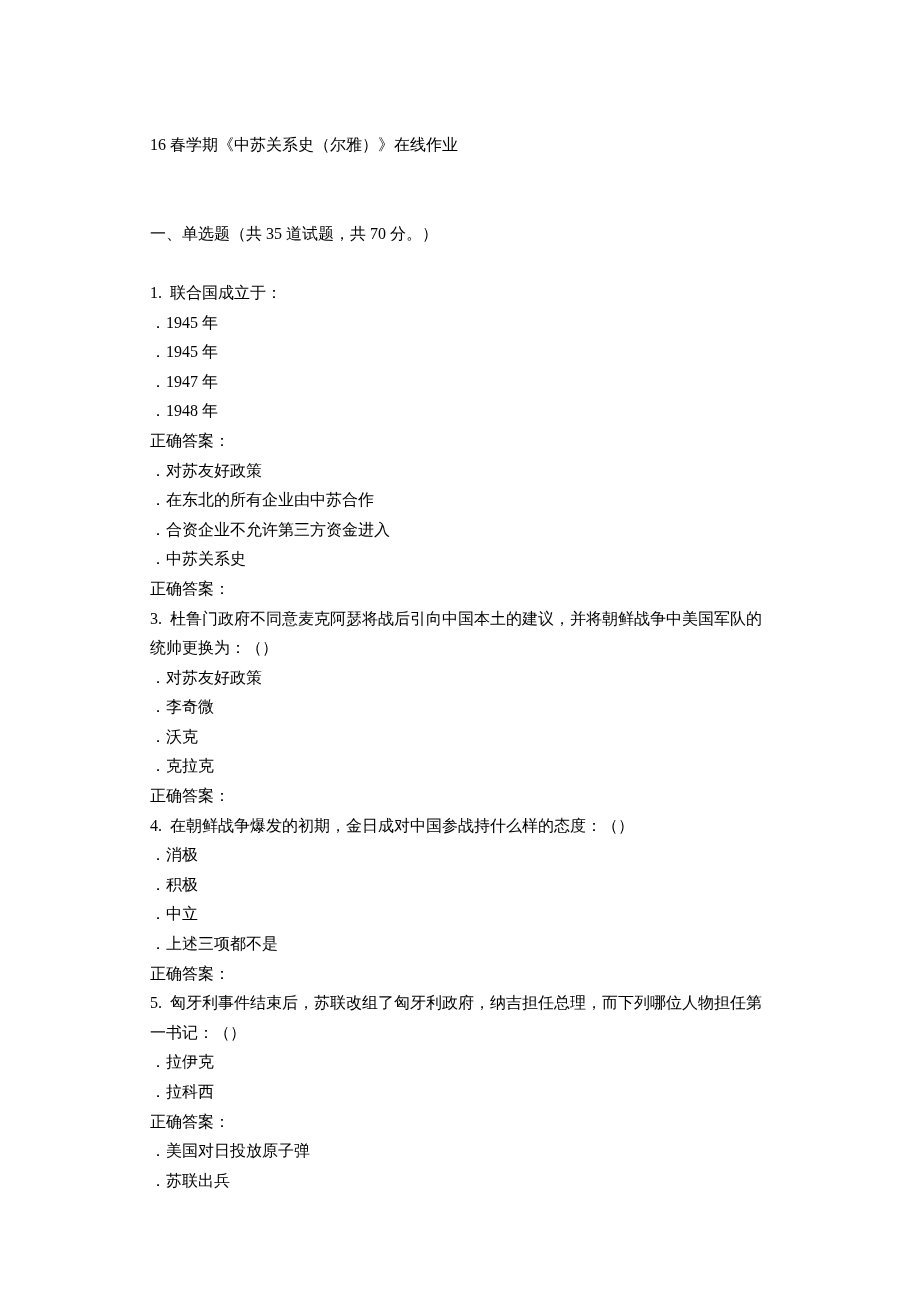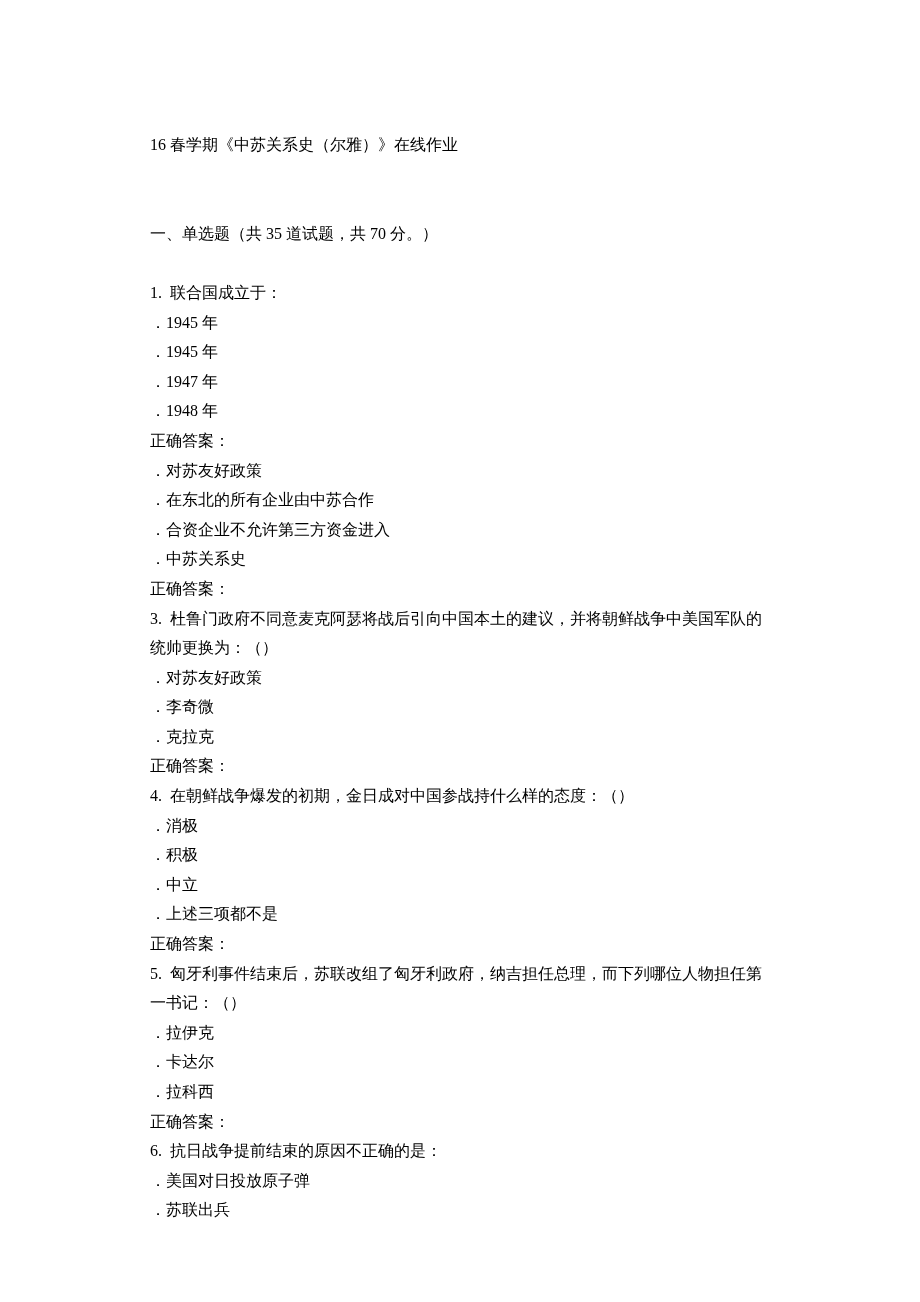--- a/index.html
+++ b/index.html
@@ -51,37 +51,36 @@
         <div class="option-line">．对苏友好政策</div>
         <div class="option-line">．在东北的所有企业由中苏合作</div>
         <div class="option-line">．合资企业不允许第三方资金进入</div>
         <div class="option-line">．中苏关系史</div>
         <div class="answer-line">正确答案：</div>
       </div>
       <div class="question">
         <div><span>3.</span><span>&nbsp;&nbsp;杜鲁门政府不同意麦克阿瑟将战后引向中国本土的建议，并将朝鲜战争中美国军队的统帅更换为：（）</span></div>
         <div class="option-line">．对苏友好政策</div>
         <div class="option-line">．李奇微</div>
+        <div class="option-line">．沃克</div>
         <div class="option-line">．克拉克</div>
         <div class="answer-line">正确答案：</div>
       </div>
       <div class="question">
         <div><span>4.</span><span>&nbsp;&nbsp;在朝鲜战争爆发的初期，金日成对中国参战持什么样的态度：（）</span></div>
         <div class="option-line">．消极</div>
         <div class="option-line">．积极</div>
         <div class="option-line">．中立</div>
         <div class="option-line">．上述三项都不是</div>
         <div class="answer-line">正确答案：</div>
       </div>
       <div class="question">
         <div><span>5.</span><span>&nbsp;&nbsp;匈牙利事件结束后，苏联改组了匈牙利政府，纳吉担任总理，而下列哪位人物担任第一书记：（）</span></div>
         <div class="option-line">．拉伊克</div>
-        <div class="option-line">．卡达尔</div>
         <div class="option-line">．拉科西</div>
         <div class="answer-line">正确答案：</div>
       </div>
       <div class="question">
-        <div><span>6.</span><span>&nbsp;&nbsp;抗日战争提前结束的原因不正确的是：</span></div>
         <div class="option-line">．美国对日投放原子弹</div>
         <div class="option-line">．苏联出兵</div>
       </div>
     </div>
 </div>
 
 </body></html>

